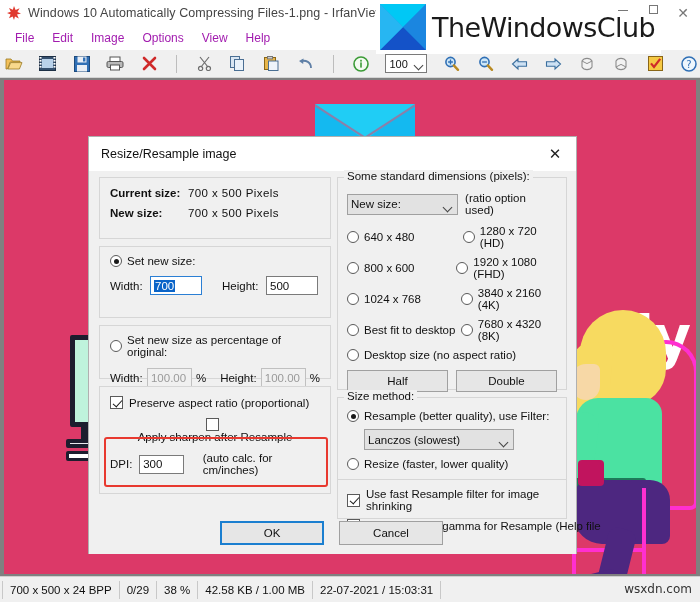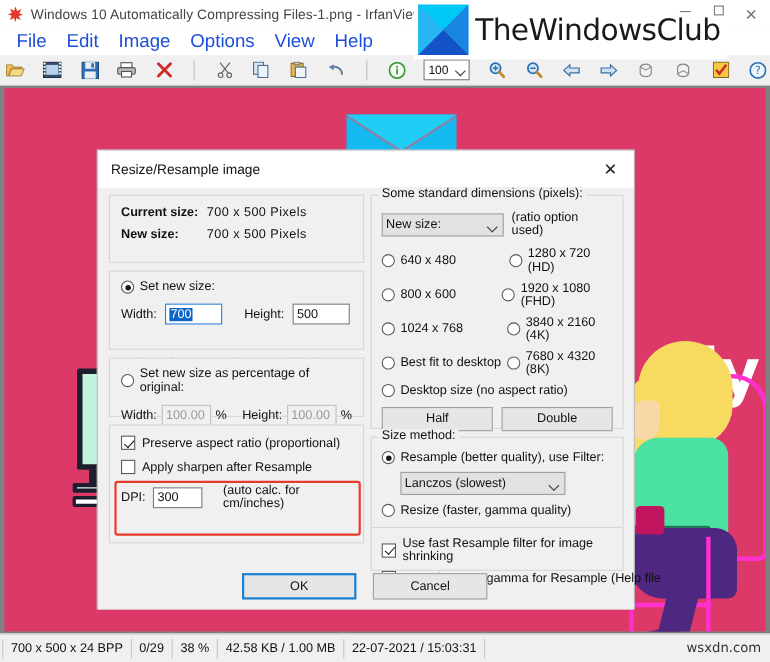--- a/index.html
+++ b/index.html
@@ -58,21 +58,21 @@
     font-family: "DejaVu Sans", sans-serif; font-weight: 400;
     white-space: nowrap;
   }
 
   
   .menubar {
     position: absolute; left: 0; top: 26px; width: 700px; height: 24px;
     background: #ffffff; display: flex; align-items: center; padding-left: 6px;
   }
   .menu-item {
-    font-size: 17px; color: #1d4ed8; padding: 2px 9px; white-space: nowrap;
+    font-size: 12px; color: #a21caf; padding: 2px 9px; white-space: nowrap;
   }
 
   
   .toolbar {
     position: absolute; left: 0; top: 50px; width: 700px; height: 28px;
     background: #f0f0f0; border-bottom: 1px solid #d4d4d4;
     display: flex; align-items: center; padding-left: 3px; gap: 12px;
   }
   .tbtn {
     width: 22px; height: 22px; display: flex; align-items: center; justify-content: center;
@@ -593,21 +593,21 @@
             </div>
             <span style="margin-left:4px;">%</span>
           </div>
         </div>
 
         <div class="grp" style="height:108px; padding:9px 10px 0 10px; position:relative;">
           <div class="row" style="margin-bottom:9px;">
             <span class="check on"></span>
             <span>Preserve aspect ratio (proportional)</span>
           </div>
-          <div class="row" style="margin-bottom:9px;">
+          <div class="row" style="margin-bottom:9px;flex-direction:column;">
             <span class="check"></span>
             <span>Apply sharpen after Resample</span>
           </div>
           <div class="row">
             <span style="width:32px;">DPI:</span>
             <div class="txtbox" style="width:48px;">
               <span>300</span>
             </div>
             <span style="margin-left:19px;">(auto calc. for cm/inches)</span>
           </div>
@@ -675,21 +675,21 @@
             <span>Resample (better quality), use Filter:</span>
           </div>
           <div class="row" style="margin-bottom:8px; padding-left:17px;">
             <div class="combo" style="width:150px;">
               <span>Lanczos (slowest)</span>
               <span class="arrow"><i class="chevron"></i></span>
             </div>
           </div>
           <div class="row" style="margin-bottom:9px;">
             <span class="radio"></span>
-            <span>Resize (faster, gamma quality)</span>
+            <span>Resize (faster, lower quality)</span>
           </div>
           <div style="height:1px; background:#d6d6d6; margin:0 -9px 8px -9px;"></div>
           <div class="row" style="margin-bottom:7px;">
             <span class="check on"></span>
             <span>Use fast Resample filter for image shrinking</span>
           </div>
           <div class="row">
             <span class="check"></span>
             <span style="white-space:nowrap;">Try to improve gamma for Resample (Help file</span>
           </div>

